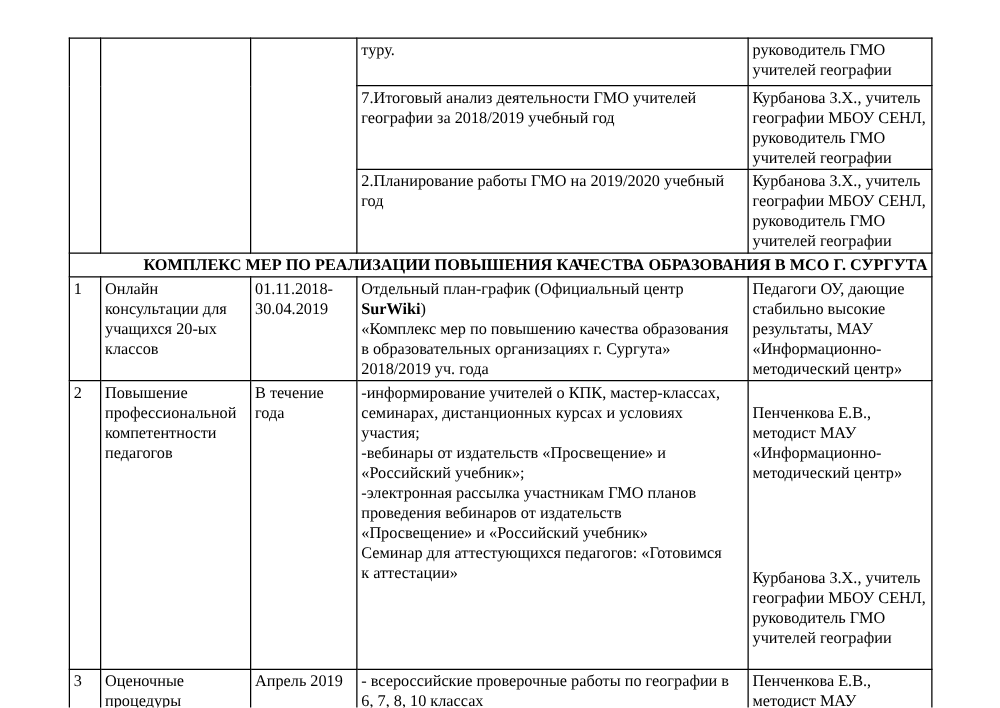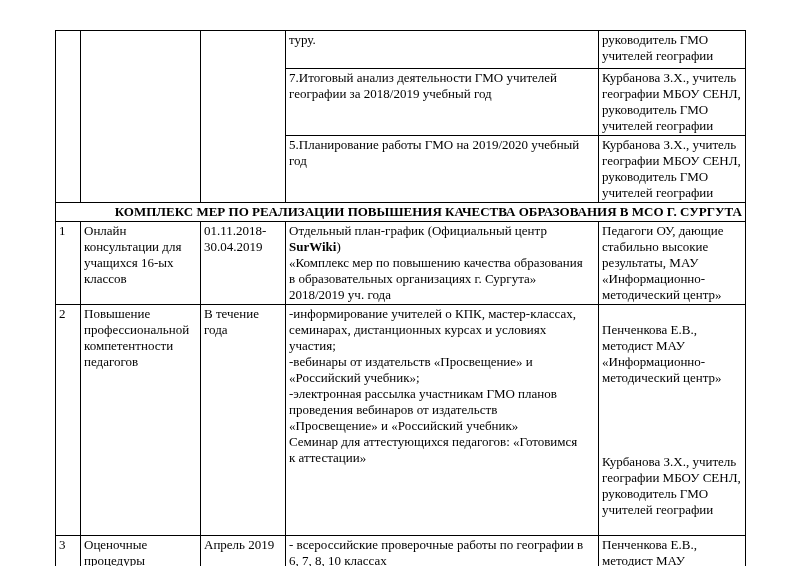--- a/index.html
+++ b/index.html
@@ -81,37 +81,37 @@
       </tr>
       <tr class="r-b">
         <td>7.Итоговый анализ деятельности ГМО учителей
 географии за 2018/2019 учебный год</td>
         <td>Курбанова З.Х., учитель
 географии МБОУ СЕНЛ,
 руководитель ГМО
 учителей географии</td>
       </tr>
       <tr class="r-c">
-        <td>5.Планирование работы ГМО на 2019/2020 учебный
+        <td>2.Планирование работы ГМО на 2019/2020 учебный
 год</td>
         <td>Курбанова З.Х., учитель
 географии МБОУ СЕНЛ,
 руководитель ГМО
 учителей географии</td>
       </tr>
 
       <tr class="r-h">
         <td class="section-header" colspan="5">КОМПЛЕКС МЕР ПО РЕАЛИЗАЦИИ ПОВЫШЕНИЯ КАЧЕСТВА ОБРАЗОВАНИЯ В МСО Г. СУРГУТА</td>
       </tr>
 
       <tr class="r-1">
         <td>1</td>
         <td>Онлайн
 консультации для
-учащихся 16-ых
+учащихся 20-ых
 классов</td>
         <td>01.11.2018-
 30.04.2019</td>
         <td><span>Отдельный план-график (Официальный центр
 </span><b class="inline-bold">SurWiki</b><span>)
 «Комплекс мер по повышению качества образования
 в образовательных организациях г. Сургута»
 2018/2019 уч. года</span></td>
         <td>Педагоги ОУ, дающие
 стабильно высокие

